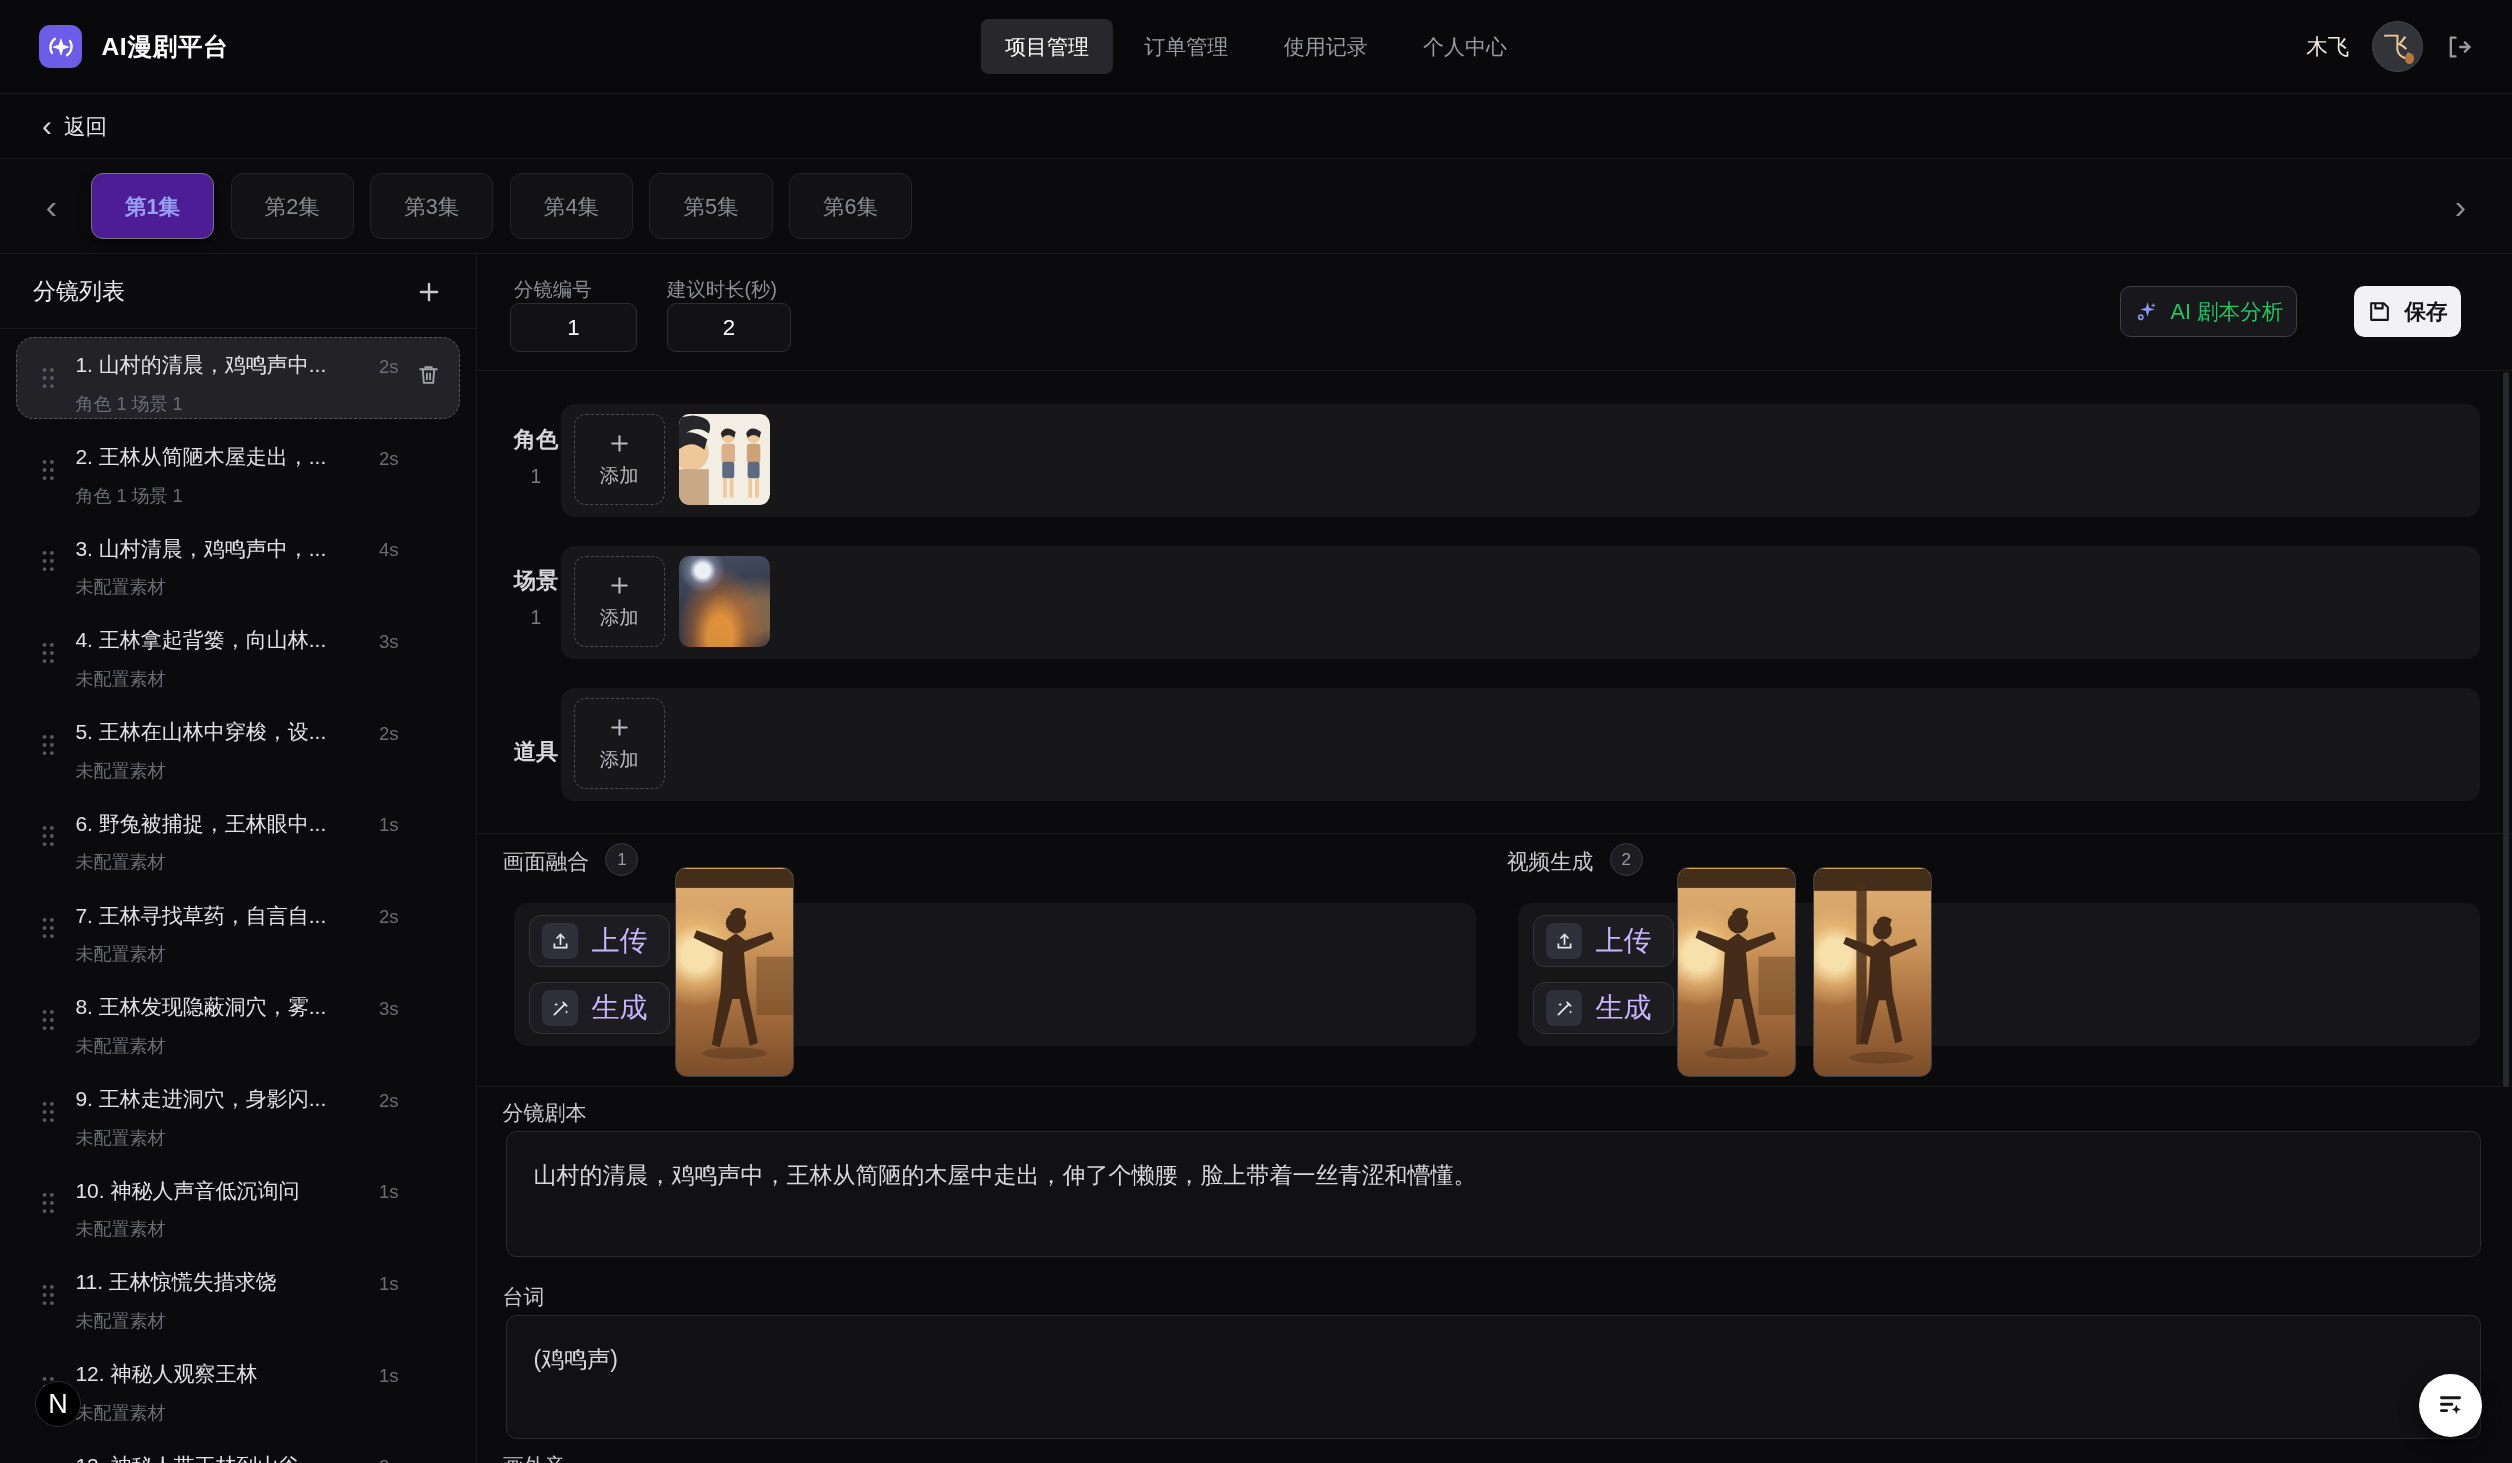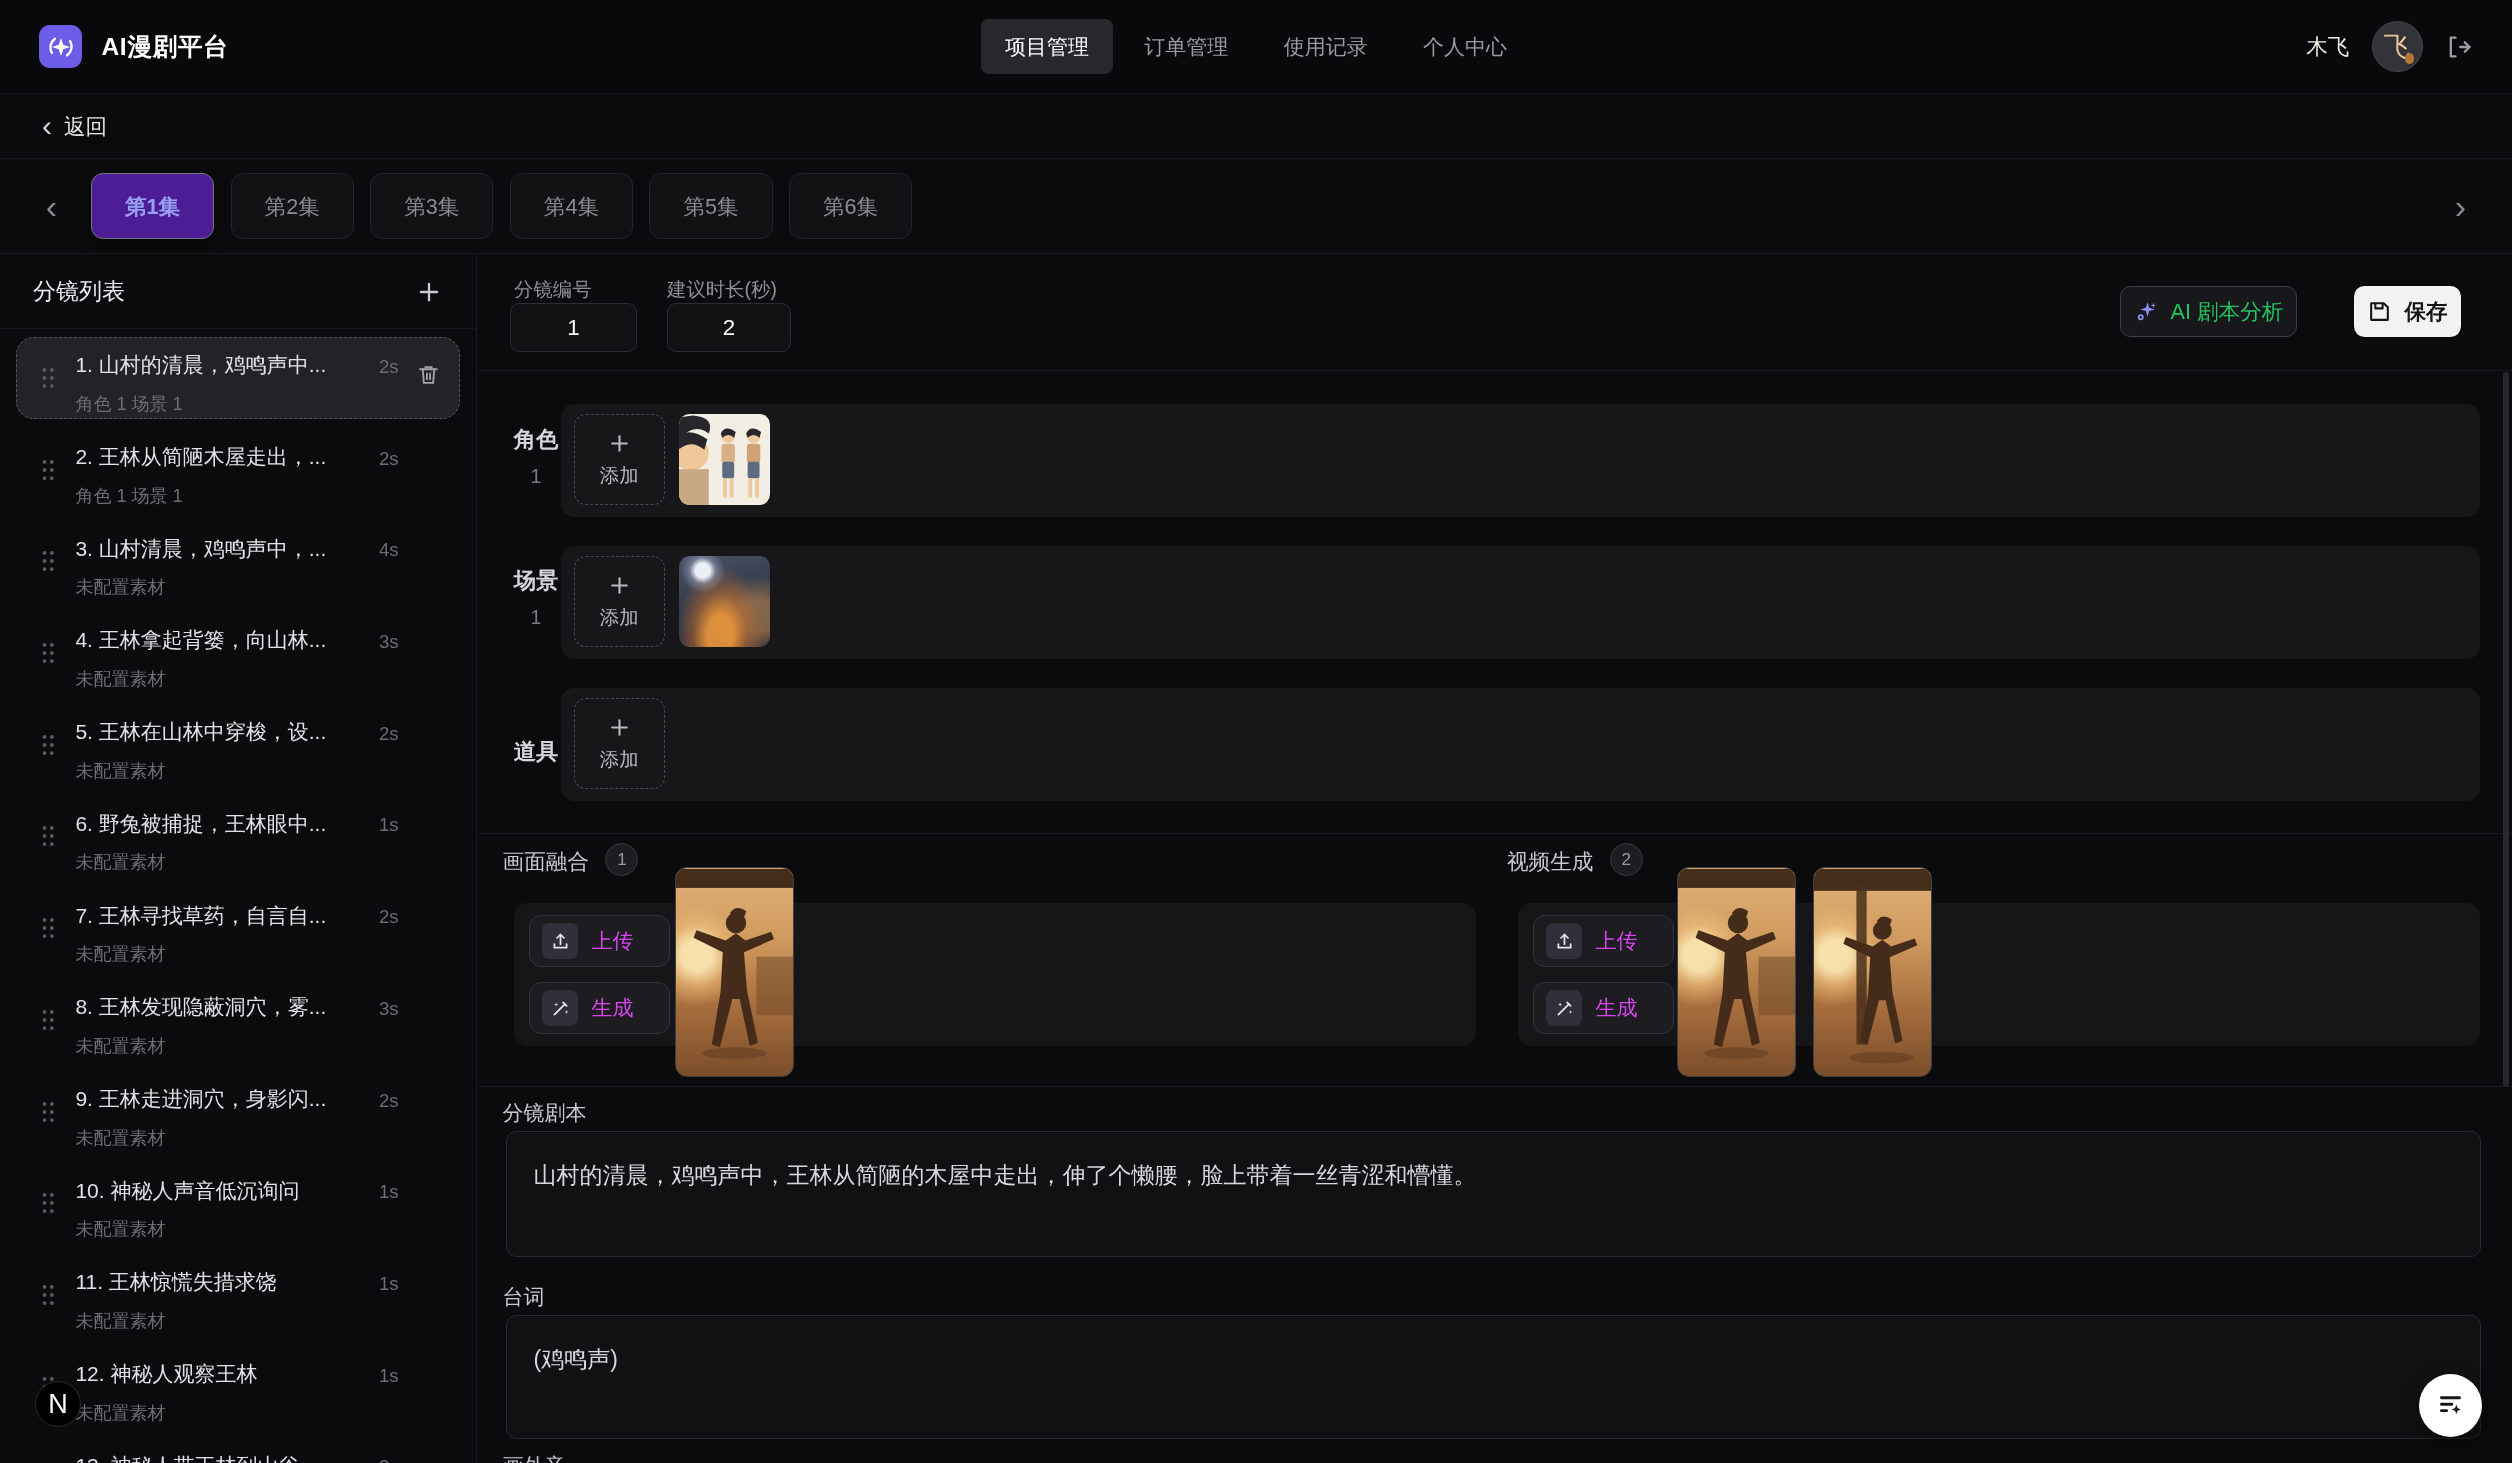--- a/index.html
+++ b/index.html
@@ -100,21 +100,21 @@
   .section-title { position:absolute; display:flex; align-items:flex-end; gap:16.4px; }
   .section-title .txt { font-size:21.6px; color:#c9c9cf; }
   .count-badge { width:33px; height:33px; border-radius:50%; background:#1c1c21; border:0.7px solid #3a3a42;
     color:#9a9aa2; font-size:17px; display:flex; align-items:center; justify-content:center; }
   .gen-box { position:absolute; top:648px; width:962px; height:143px; background:#161619; border-radius:13.4px; }
   .pill-btn { position:absolute; left:15px; width:141px; height:52px; background:#1c1c21; border:0.7px solid #33333a;
     border-radius:12px; display:flex; align-items:center; gap:13.4px; padding:0 12px; cursor:pointer; }
   .pill-btn .ic { width:36px; height:36px; border-radius:7.4px; background:#30303a;
     display:flex; align-items:center; justify-content:center; color:#e6e6ea; }
   .pill-btn .ic svg { width:21px; height:21px; }
-  .pill-btn .lb { font-size:21px; color:#d946ef; }
+  .pill-btn .lb { font-size:28px; color:#c4b5fd; }
   .media-thumb { position:absolute; top:612px; width:119px; height:210px; border-radius:12px;
     border:1.5px solid #3f3f46; overflow:hidden; z-index:3; background:
       radial-gradient(circle at 18% 42%, rgba(250,228,175,.95) 0 10%, rgba(242,195,125,.55) 20%, transparent 33%),
       linear-gradient(180deg,#e2b278 0%,#cf9a5e 34%,#a86f3e 66%,#7b4d2a 100%); }
   .media-thumb svg { position:absolute; inset:0; width:100%; height:100%; }
 
   .ta-label { position:absolute; left:24.6px; font-size:21px; color:#c9c9cf; }
   .ta { position:absolute; left:27.5px; width:1975px; background:#111113; border:0.7px solid #2a2a31;
     border-radius:10.4px; color:#d8d8dc; font-size:23px; line-height:1.6; padding:25px 27px; resize:none;
     font-family:"Liberation Sans","DejaVu Sans",sans-serif; }

